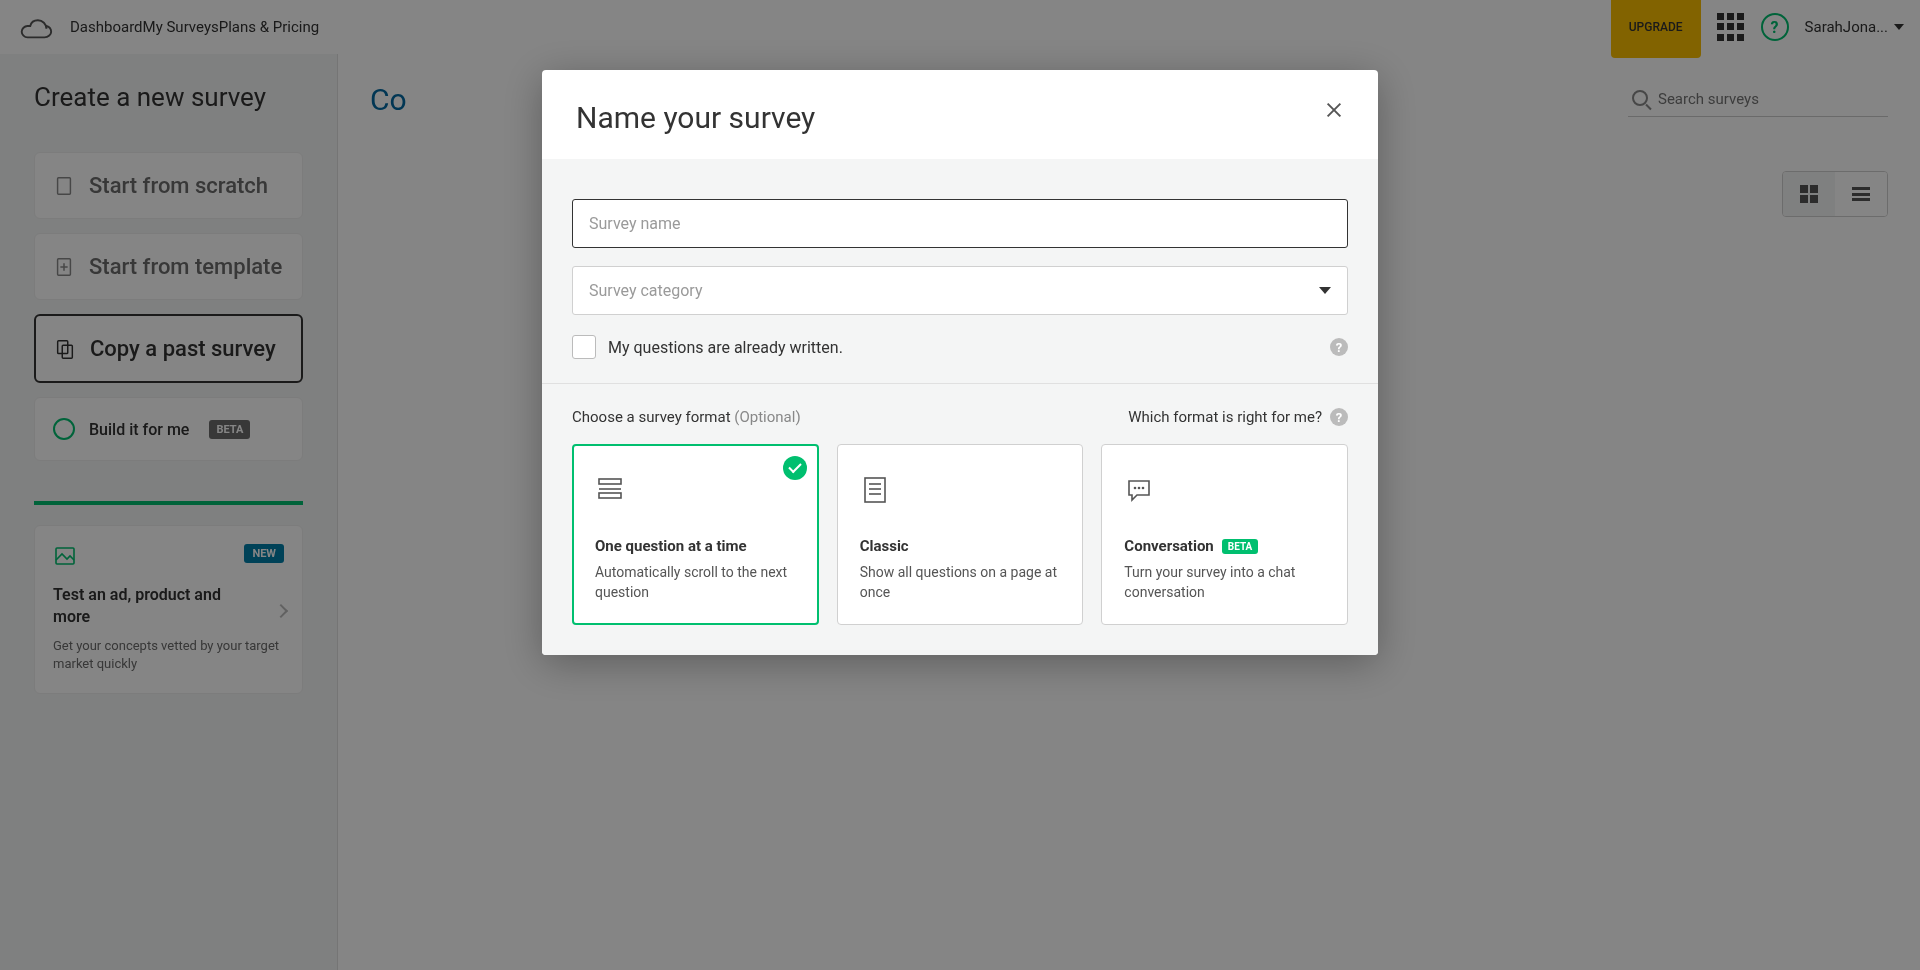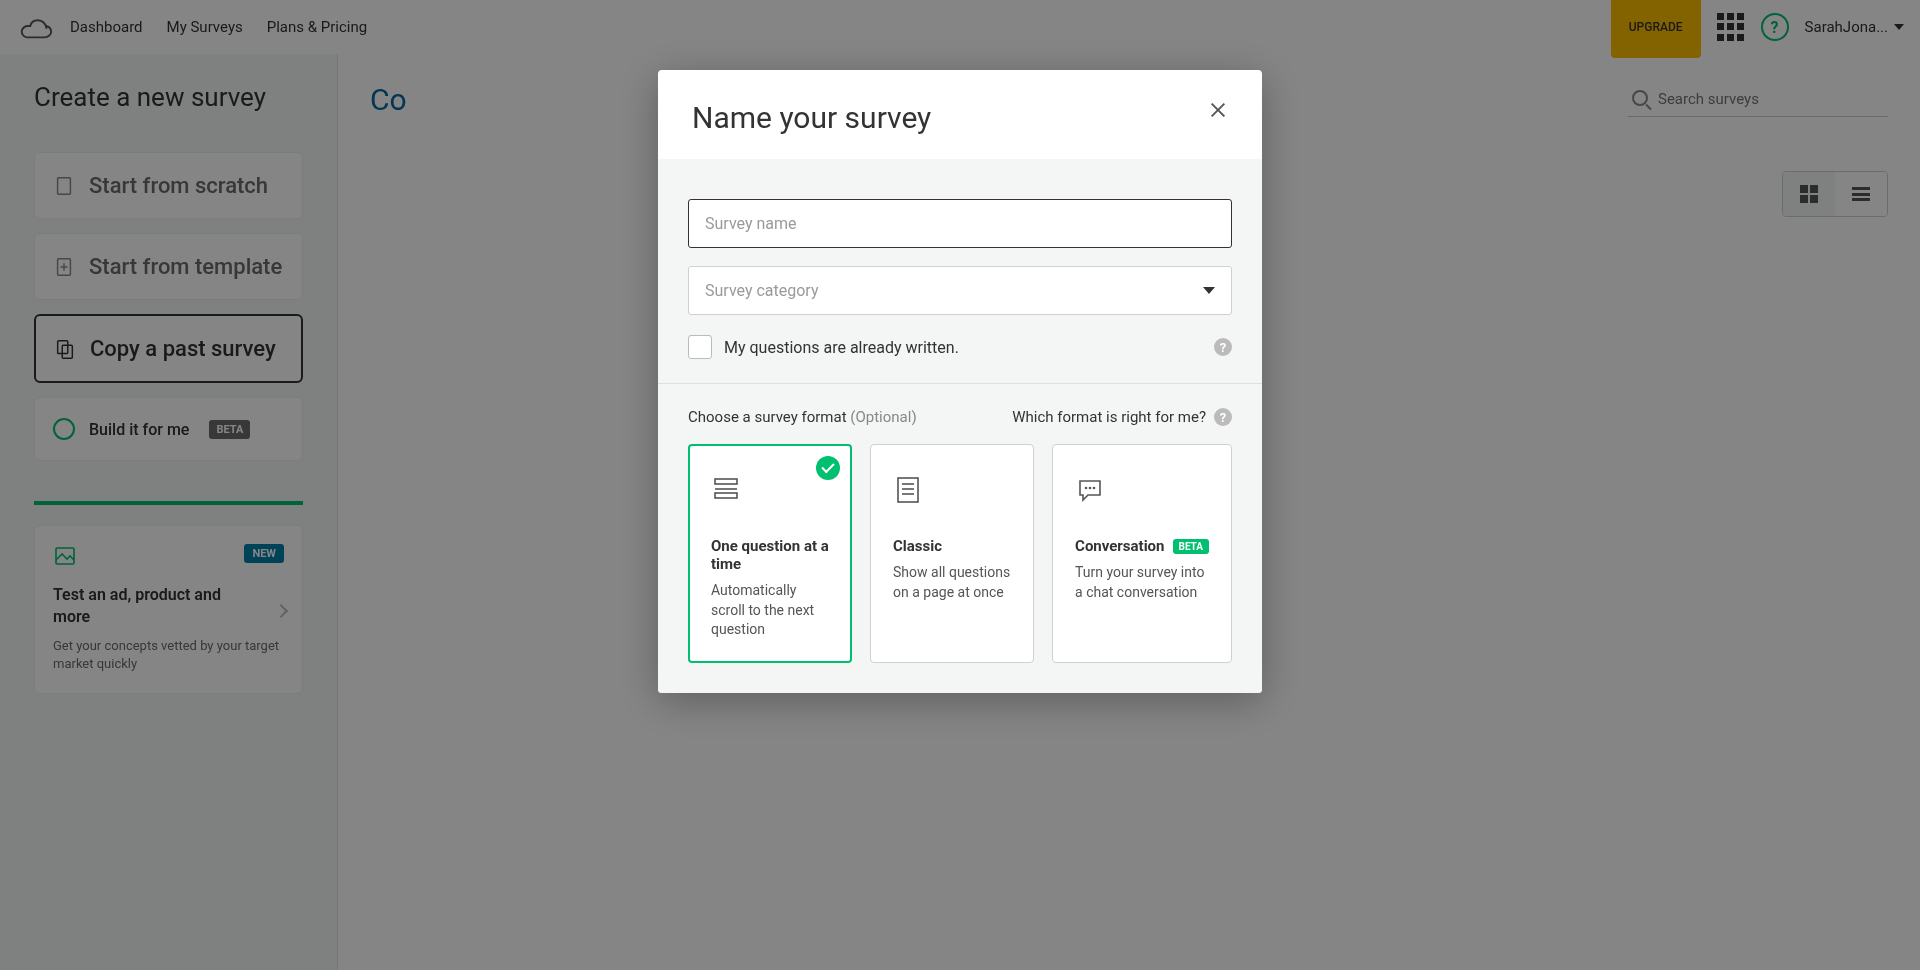--- a/index.html
+++ b/index.html
@@ -3,21 +3,21 @@
 <meta charset="utf-8">
 <style>
 * { margin:0; padding:0; box-sizing:border-box; font-family:-apple-system,BlinkMacSystemFont,"Segoe UI",Roboto,Helvetica,Arial,sans-serif; }
 html,body { width:100%; height:100%; }
 body { background:#fff; overflow:hidden; position:relative; }
 
 
 .header { height:54px; background:#fff; display:flex; align-items:center; padding:0 16px; position:relative; z-index:5; }
 .logo-wrap { margin-right:16px; }
 .cloud-logo { width:38px; height:28px; }
-.nav-links { display:flex; gap:24px; }
+.nav-links { display:flex; }
 .nav-link { color:#333; font-size:15px; cursor:pointer; }
 .header-right { margin-left:auto; display:flex; align-items:center; gap:16px; }
 .upgrade-btn { background:#f9be00; color:#333; padding:24px 18px; border-radius:4px; font-size:12px; font-weight:500; border:none; cursor:pointer; }
 .grid-icon { width:28px; height:28px; display:grid; grid-template-columns:1fr 1fr 1fr; grid-template-rows:1fr 1fr 1fr; gap:3px; cursor:pointer; }
 .grid-icon div { background:#333; width:7px; height:7px; }
 .help-icon { width:28px; height:28px; border:2px solid #00bf6f; border-radius:50%; display:flex; align-items:center; justify-content:center; color:#00bf6f; font-weight:700; cursor:pointer; font-size:16px; }
 .user-menu { display:flex; align-items:center; gap:6px; cursor:pointer; font-size:15px; color:#333; }
 .caret-down { width:0; height:0; border-left:5px solid transparent; border-right:5px solid transparent; border-top:6px solid #333; }
 
 
@@ -52,21 +52,21 @@
 .view-toggle { display:flex; border:1px solid #d0d0d0; border-radius:4px; overflow:hidden; float:right; margin-top:30px; }
 .view-btn { width:52px; height:44px; display:flex; align-items:center; justify-content:center; cursor:pointer; background:#fff; }
 .view-btn.active { background:#f4f5f5; }
 .view-grid-icon { width:18px; height:18px; display:grid; grid-template-columns:1fr 1fr; grid-template-rows:1fr 1fr; gap:2px; }
 .view-grid-icon div { background:#555; }
 .view-list-icon { width:18px; height:14px; display:flex; flex-direction:column; justify-content:space-between; }
 .view-list-icon div { height:3px; background:#555; }
 
 
 .overlay { position:fixed; inset:0; background:rgba(0,0,0,0.48); z-index:10; display:flex; align-items:flex-start; justify-content:center; padding-top:70px; }
-.modal { width:604px; background:#fff; border-radius:4px; box-shadow:0 8px 40px rgba(0,0,0,0.3); overflow:hidden; }
+.modal { width:836px; background:#fff; border-radius:4px; box-shadow:0 8px 40px rgba(0,0,0,0.3); overflow:hidden; }
 .modal-header { padding:30px 34px 24px 34px; display:flex; align-items:flex-start; justify-content:space-between; }
 .modal-title { font-size:30px; font-weight:400; color:#333; }
 .modal-close { width:20px; height:20px; cursor:pointer; position:relative; }
 .modal-close::before,.modal-close::after { content:''; position:absolute; width:18px; height:2px; background:#555; top:9px; left:1px; }
 .modal-close::before { transform:rotate(45deg); }
 .modal-close::after { transform:rotate(-45deg); }
 .modal-body { background:#f4f5f5; padding:40px 30px 30px 30px; }
 .survey-name-input { width:100%; padding:14px 16px; font-size:16px; border:1px solid #333; border-radius:3px; background:#fff; outline:none; }
 .survey-name-input::placeholder { color:#9a9a9a; }
 .category-select { width:100%; margin-top:18px; padding:14px 16px; font-size:16px; border:1px solid #d0d0d0; border-radius:3px; background:#fff; color:#9a9a9a; display:flex; align-items:center; justify-content:space-between; cursor:pointer; }

